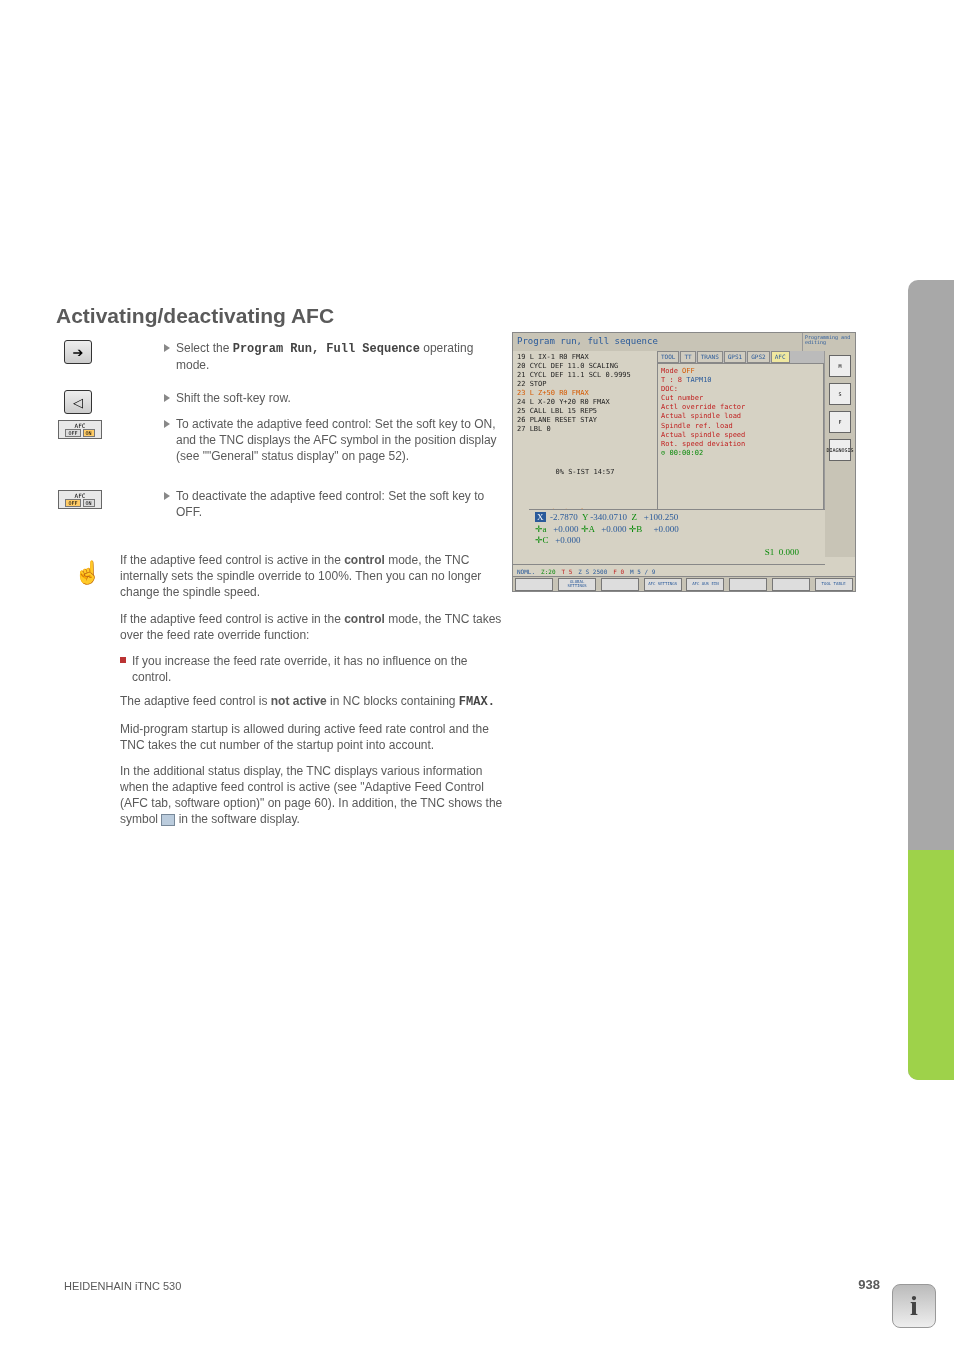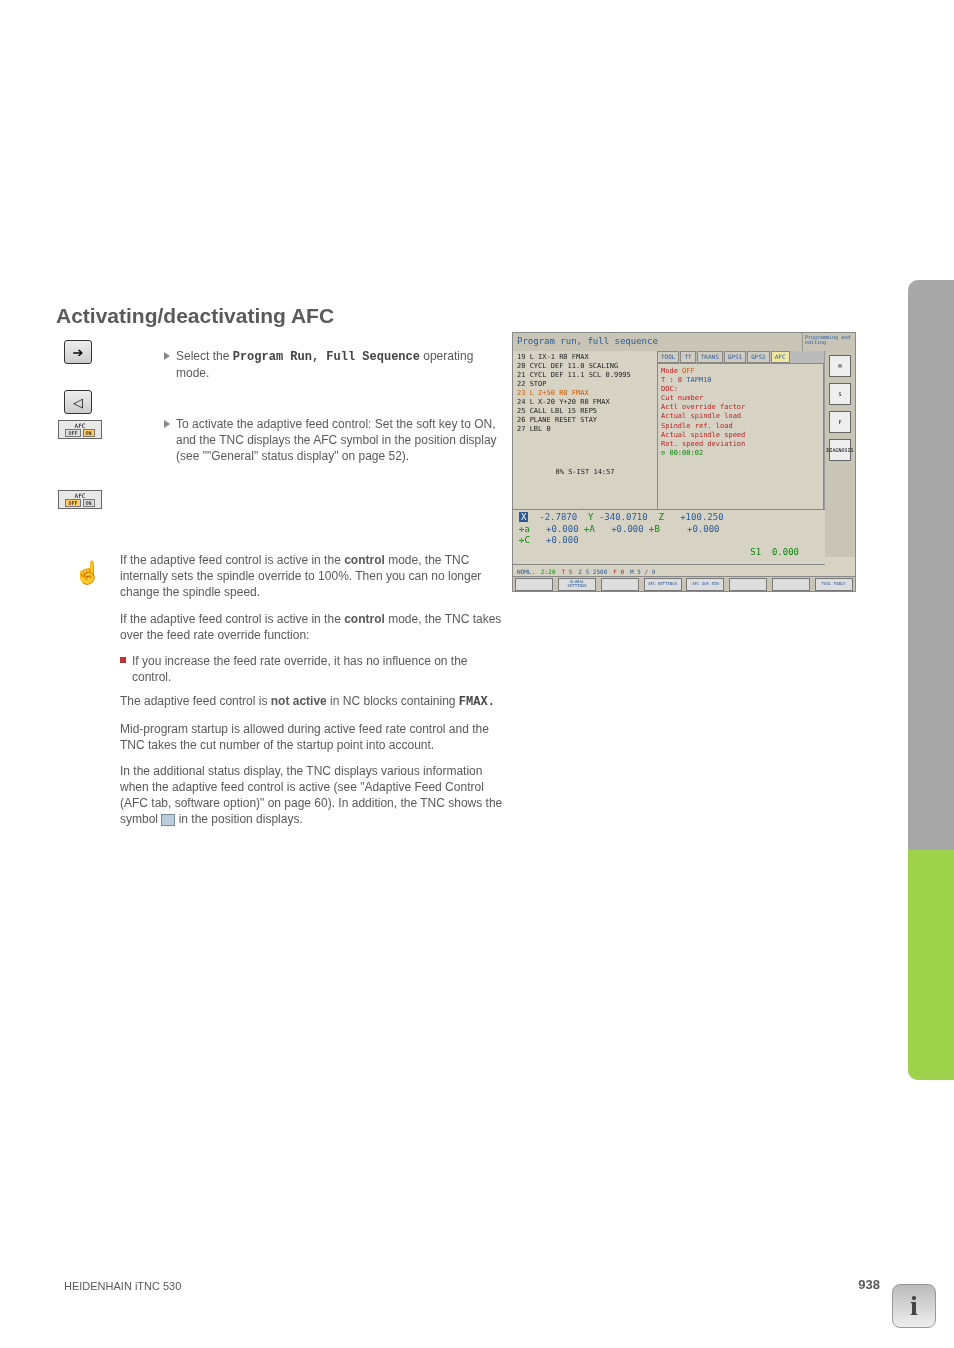--- a/index.html
+++ b/index.html
@@ -233,28 +233,29 @@
     background: #eee;
     font-size: 5px;
     display: flex;
     align-items: center;
     justify-content: center;
     text-align: center;
   }
   .sc-coords {
     position: absolute;
     top: 176px;
-    left: 0;
+    left: 16px;
     right: 30px;
     background: #d6d2c4;
     color: #2a5a9a;
     font-size: 9px;
     padding: 2px 6px;
     border-top: 1px solid #888;
     line-height: 1.3;
+    font-family: Liberation Serif, serif;
   }
   .sc-coords .hl { background: #2a5a9a; color: #fff; padding: 0 2px; }
   .sc-coords .green { color: #0a8a0a; }
   .sc-bottom {
     position: absolute;
     bottom: 14px;
     left: 0;
     right: 30px;
     height: 12px;
     background: #d6d2c4;
@@ -364,36 +365,42 @@
       <div class="softkey-row">
           <span class="sk-btn on">OFF</span>
           <span class="sk-btn">ON</span>
         </div>
     </div>
   </div>
   <div class="left-icons" style="top:560px;left:74px;">
     <span class="hand-icon">☝</span>
   </div>
 
-  <div class="body-col" style="top:340px;margin-top:8px;">
+  <div class="body-col" style="top:340px;">
     <div class="arrow-item">
       <span>Select the </span><span class="mono">Program Run, Full Sequence</span><span> operating mode.</span>
     </div>
   </div>
+  <div class="body-col" style="top:390px;">
+    <div class="arrow-item">Shift the soft-key row.</div>
+  </div>
   <div class="body-col" style="top:416px;">
     <div class="arrow-item">To activate the adaptive feed control: Set the soft key to ON, and the TNC displays the AFC symbol in the position display (see ""General" status display" on page 52).</div>
+  </div>
+  <div class="body-col" style="top:488px;">
+    <div class="arrow-item">To deactivate the adaptive feed control: Set the soft key to OFF.</div>
   </div>
 
   <div class="note-col">
     <p><span>If the adaptive feed control is active in the </span><span class="bold">control</span><span> mode, the TNC internally sets the spindle override to 100%. Then you can no longer change the spindle speed.</span></p>
     <p><span>If the adaptive feed control is active in the </span><span class="bold">control</span><span> mode, the TNC takes over the feed rate override function:</span></p>
     <div class="sq-item">If you increase the feed rate override, it has no influence on the control.</div>
     <p><span>The adaptive feed control is </span><span class="bold">not active</span><span> in NC blocks containing </span><span class="mono">FMAX.</span></p>
     <p>Mid-program startup is allowed during active feed rate control and the TNC takes the cut number of the startup point into account.</p>
-    <p><span>In the additional status display, the TNC displays various information when the adaptive feed control is active (see "Adaptive Feed Control (AFC tab, software option)" on page 60). In addition, the TNC shows the symbol </span><span class="tiny-sym"></span><span> in the position displays.</span></p>
+    <p><span>In the additional status display, the TNC displays various information when the adaptive feed control is active (see "Adaptive Feed Control (AFC tab, software option)" on page 60). In addition, the TNC shows the symbol </span><span class="tiny-sym"></span><span> in the software display.</span></p>
   </div>
 
   <div class="screenshot">
     <div class="sc-titlebar">
       <div class="sc-title-main">Program run, full sequence</div>
       <div class="sc-title-side">Programming and editing</div>
     </div>
     <div class="sc-body">
       <div class="sc-left" id="sc-left">
           <div class="sc-left-line">19 L IX-1 R0 FMAX</div>

